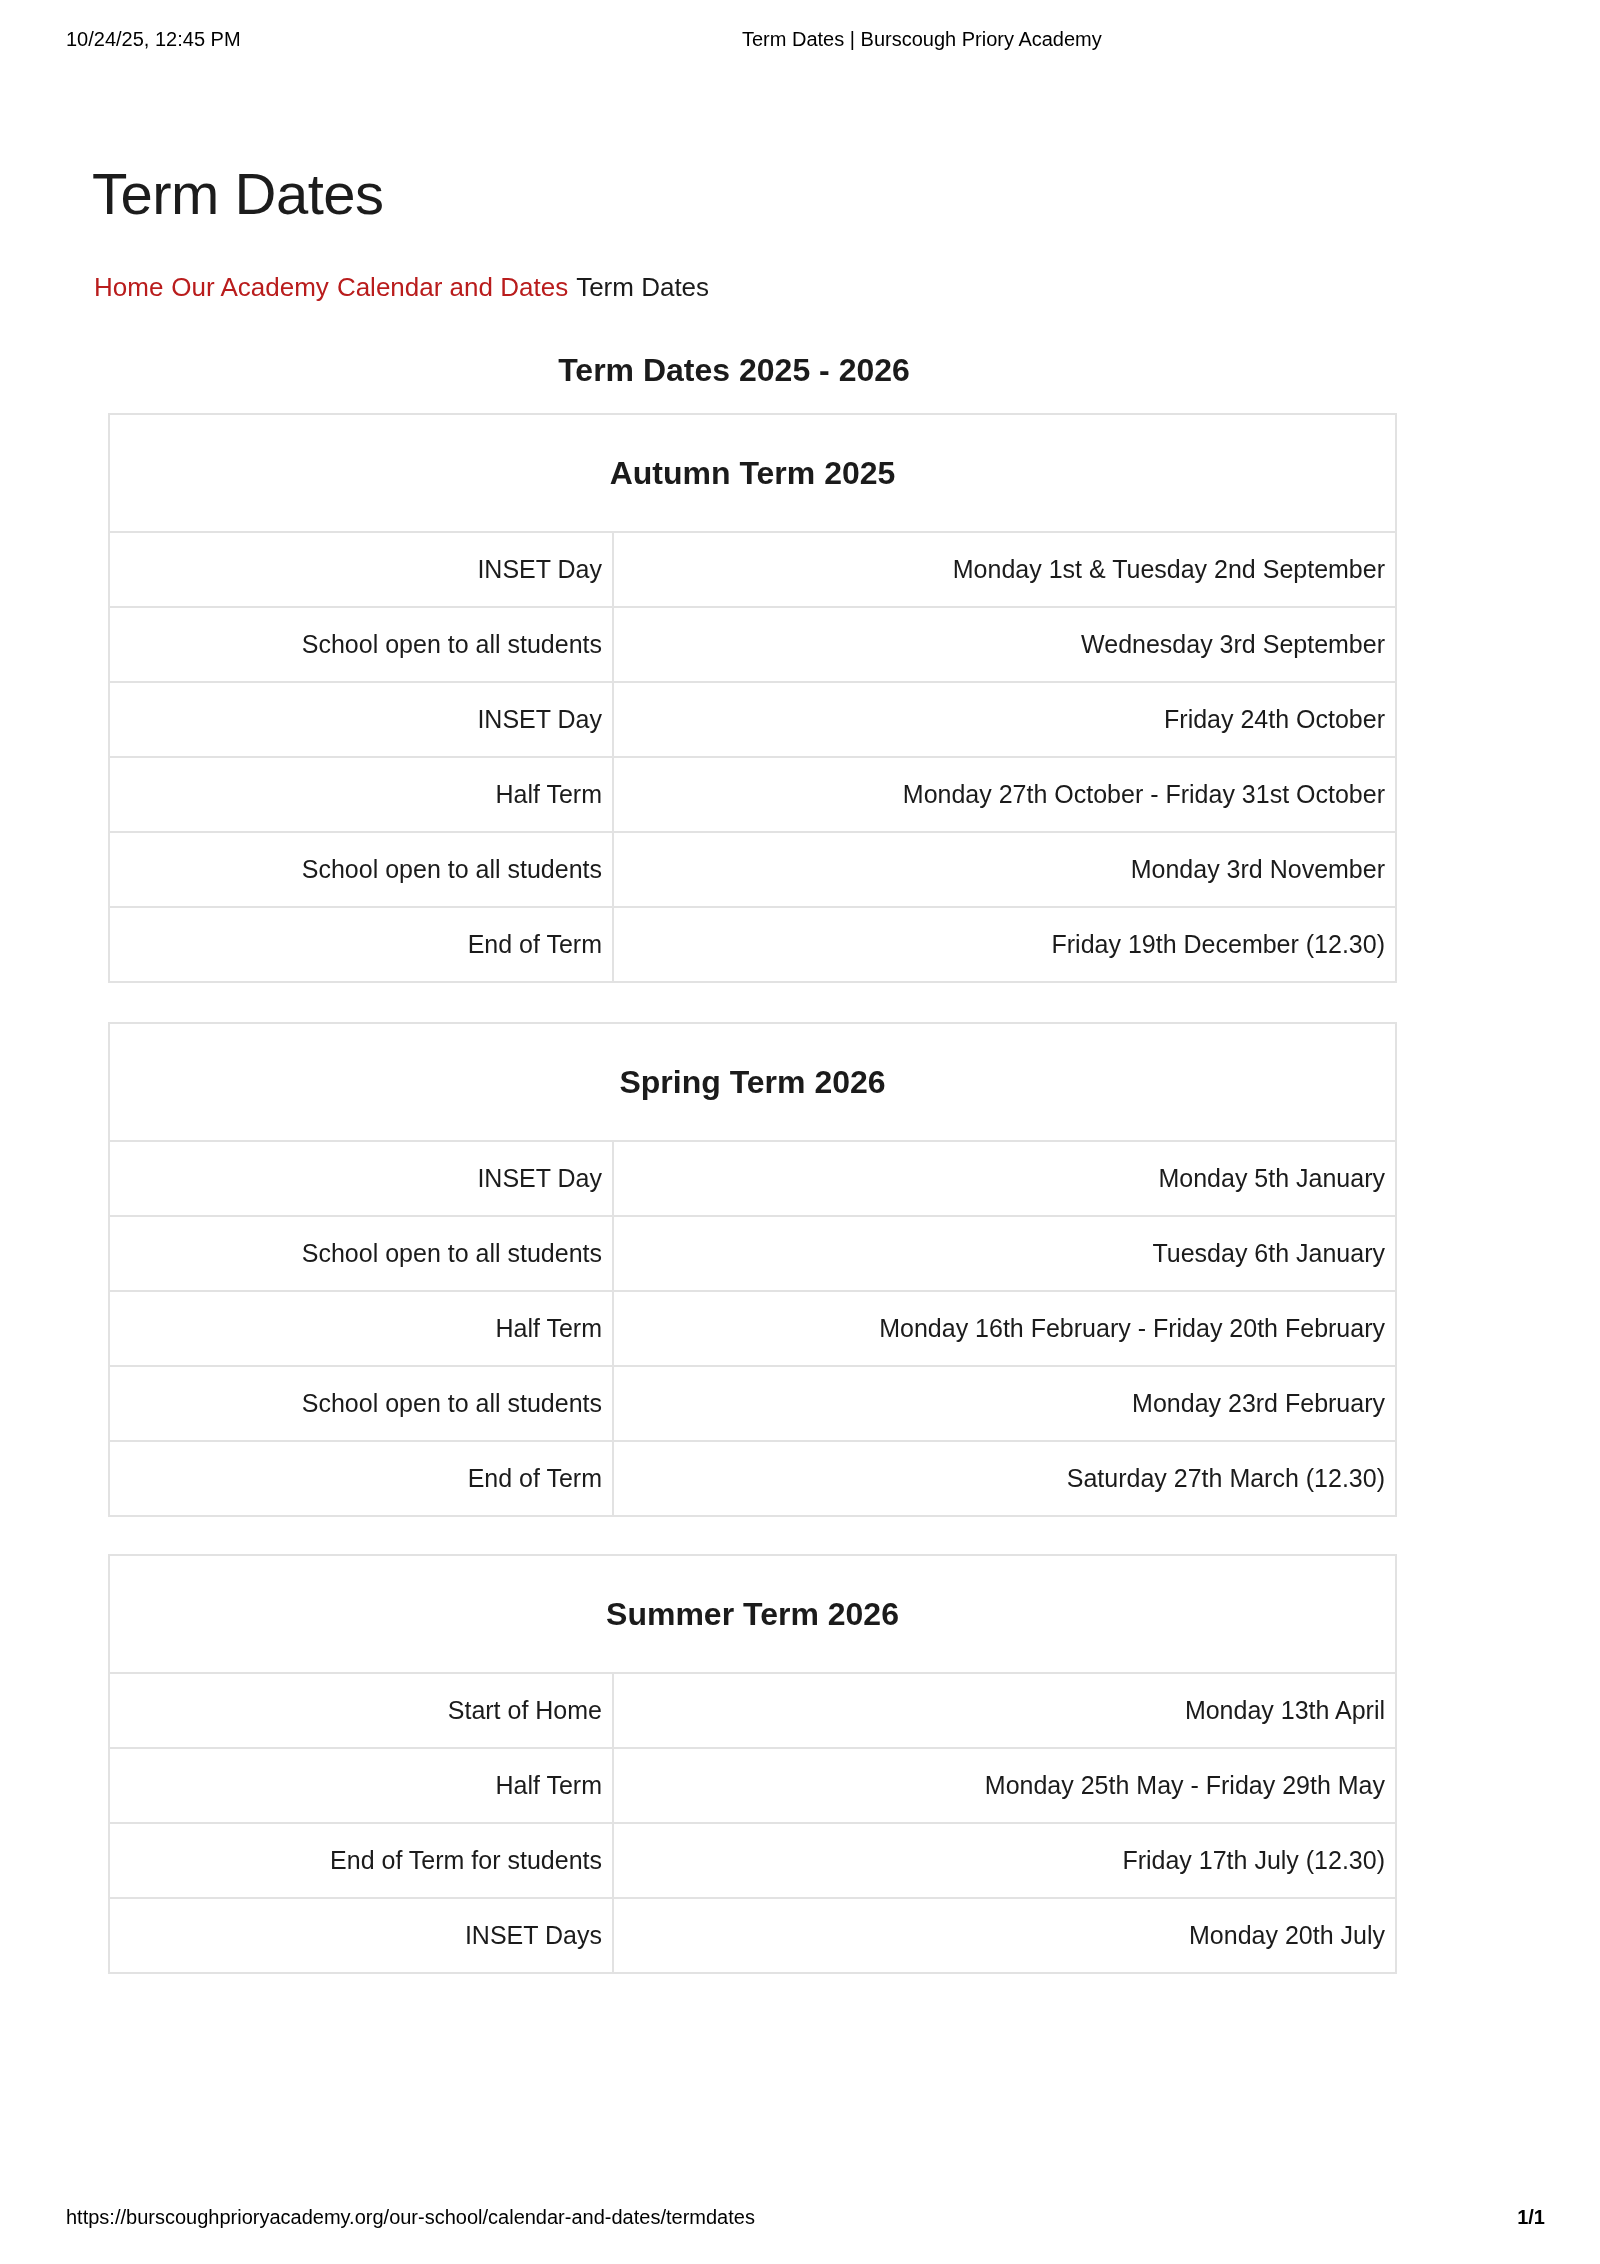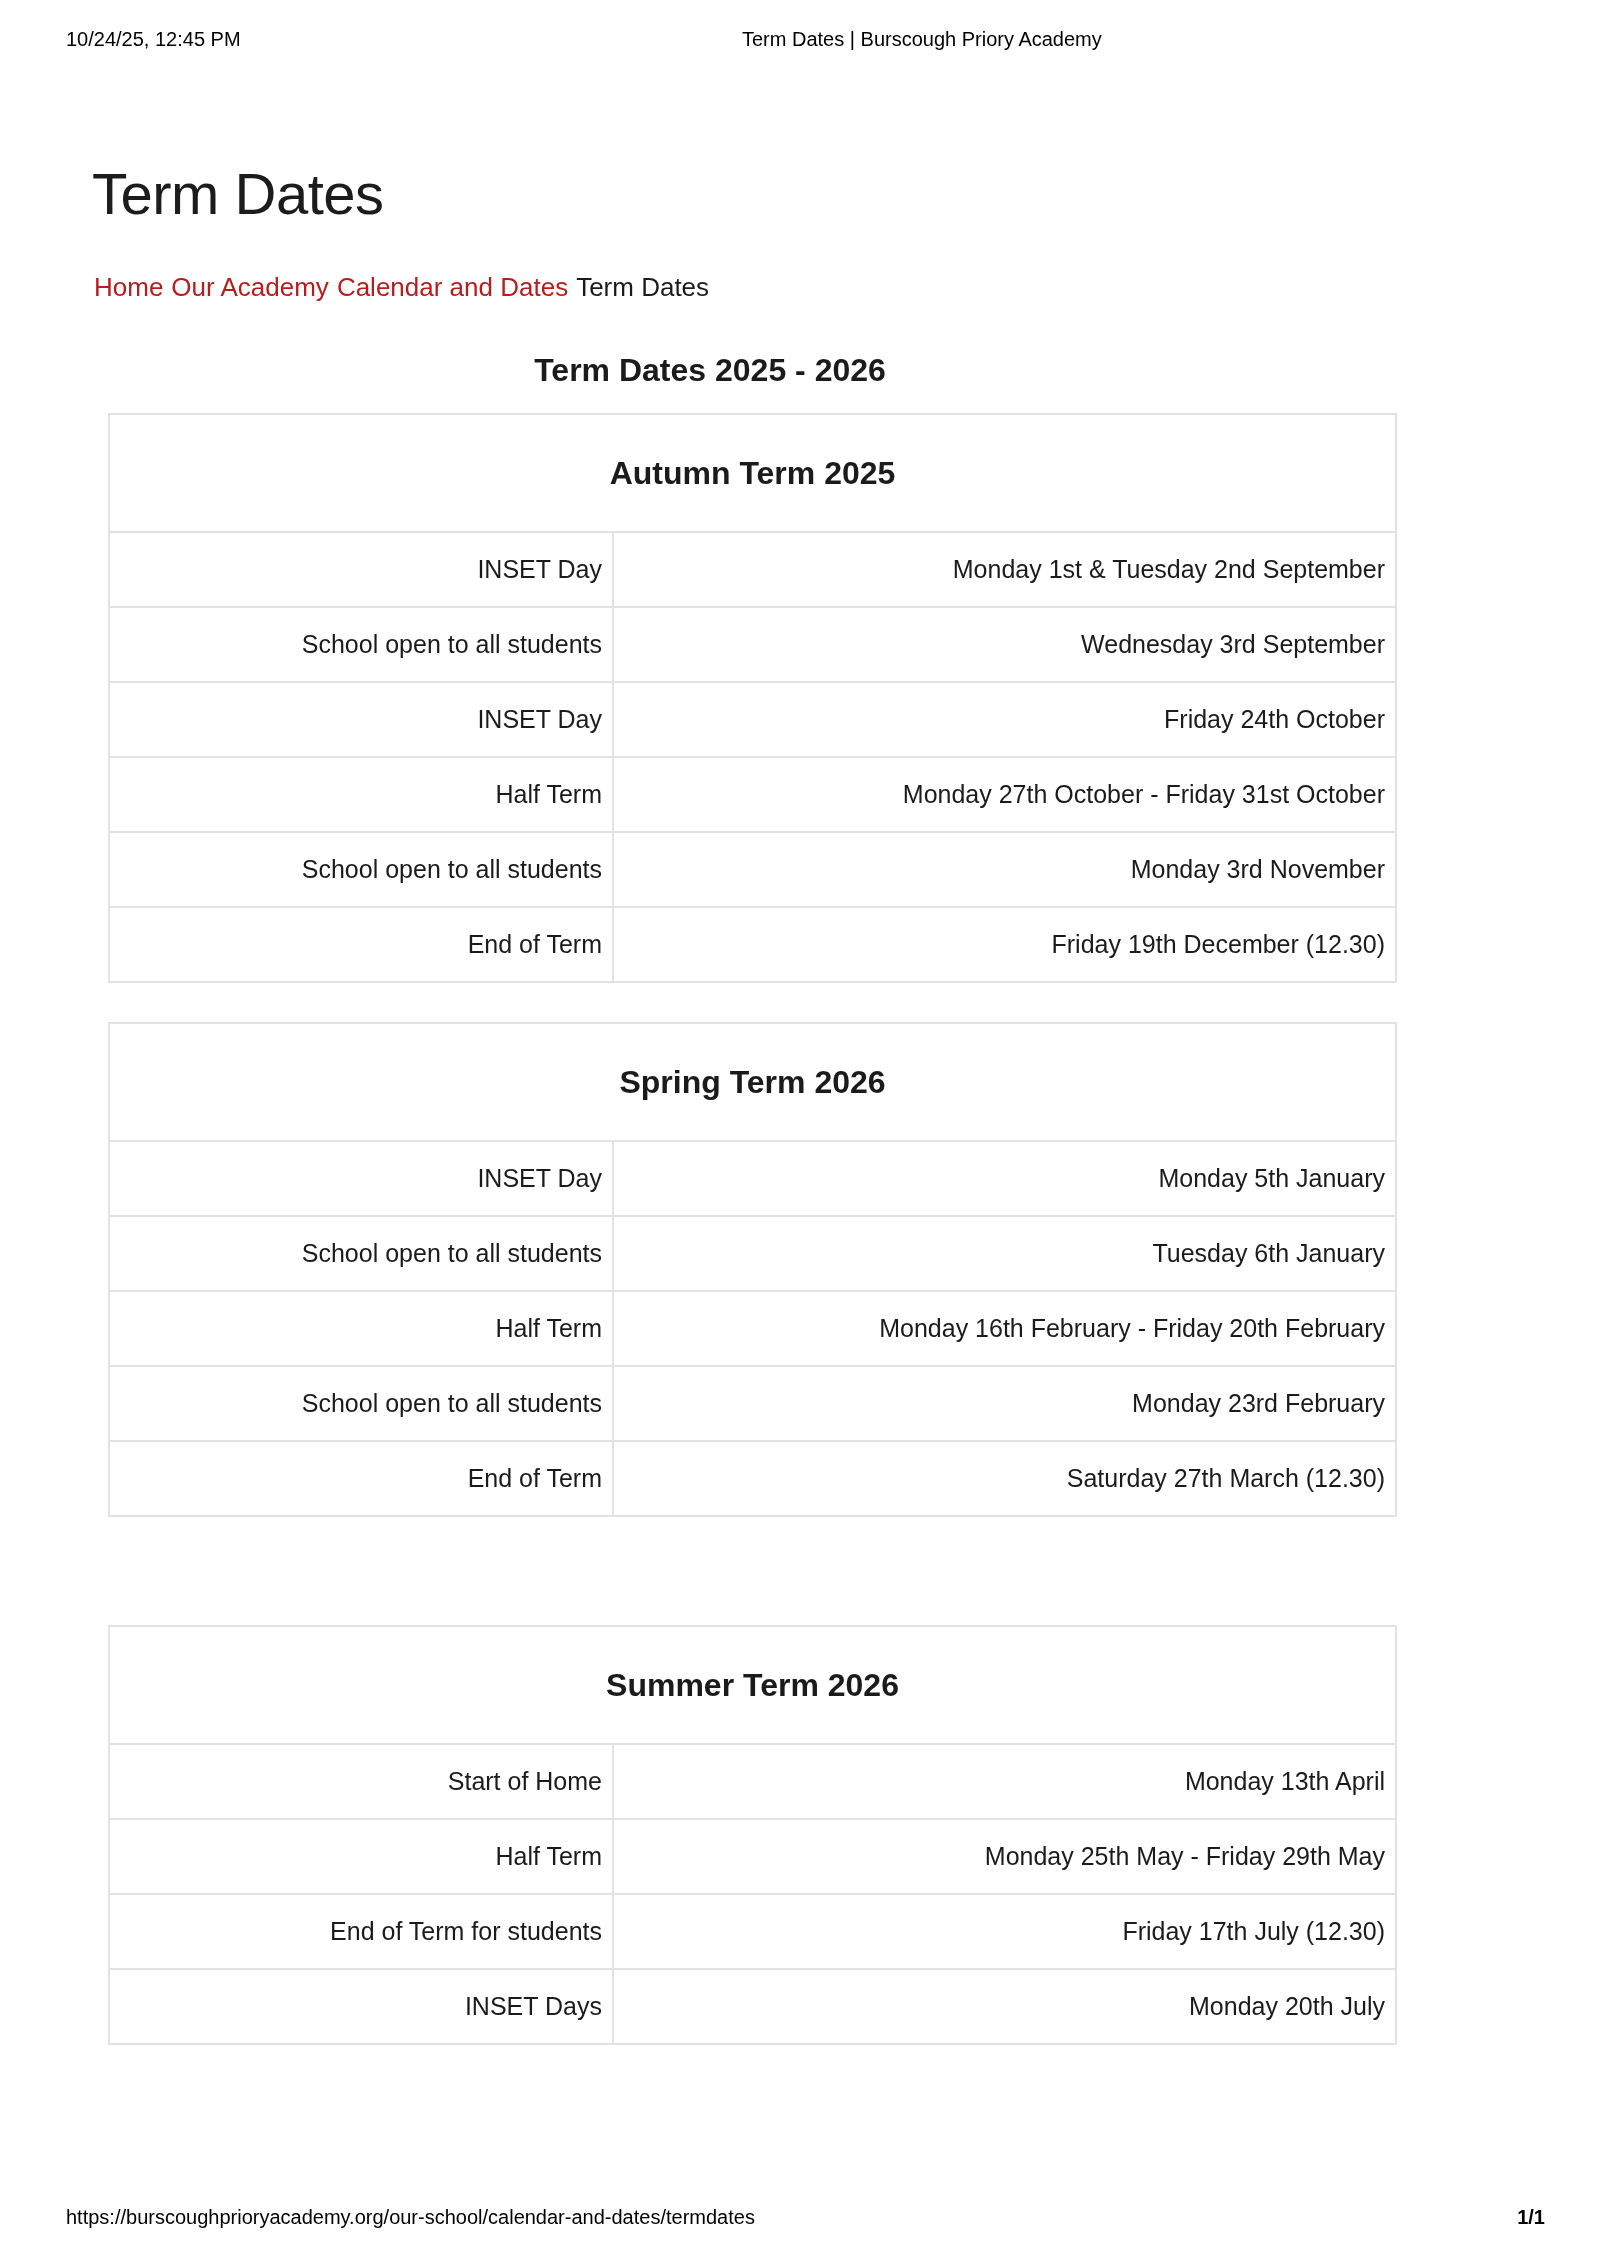--- a/index.html
+++ b/index.html
@@ -62,34 +62,35 @@
   .section-title {
     position: absolute;
     left: 0;
     top: 352px;
     width: 1420px;
     margin: 0;
     text-align: center;
     font-size: 32px;
     font-weight: 700;
     color: #1b1b1b;
+    padding-left: 24px;
   }
 
   
   table.term-table {
     position: absolute;
     left: 108px;
     width: 1289px;
     border-collapse: collapse;
     table-layout: fixed;
     color: #1b1b1b;
   }
   #table-autumn { top: 413px; }
   #table-spring { top: 1022px; }
-  #table-summer { top: 1625px; }
+  #table-summer { top: 1554px; }
 
   .term-table th,
   .term-table td {
     border: 2px solid #e2e2e2;
     background: #ffffff;
   }
   .term-table th {
     height: 116px;
     font-size: 32px;
     font-weight: 700;

